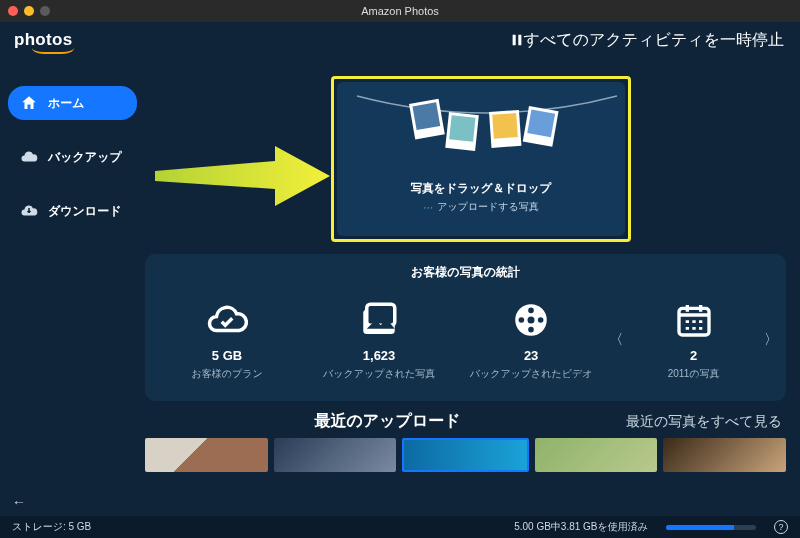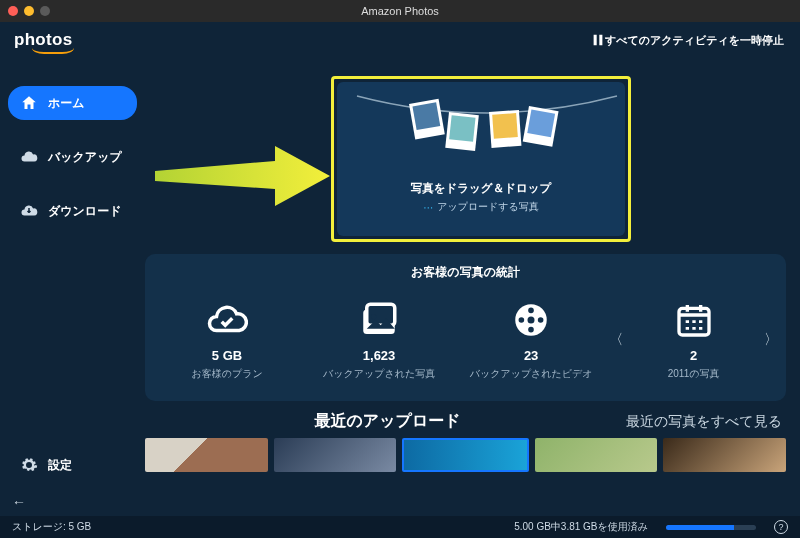--- a/index.html
+++ b/index.html
@@ -9,21 +9,21 @@
 .titlebar { height: 22px; background: #2a2a2a; display: flex; align-items: center; position: relative; }
 .traffic { display: flex; gap: 6px; margin-left: 8px; }
 .traffic span { width: 10px; height: 10px; border-radius: 50%; display: block; }
 .t-red { background: #ff5f57; } .t-yel { background: #febc2e; } .t-grn { background: #5a5a5a; }
 .titlebar .title { position: absolute; left: 0; right: 0; text-align: center; font-size: 11px; color: #ddd; }
 
 
 .header { height: 36px; display: flex; align-items: center; justify-content: space-between; padding: 0 16px 0 14px; background: #0f2438; }
 .logo { font-weight: 700; font-size: 17px; letter-spacing: .3px; position: relative; }
 .logo::after { content: ""; position: absolute; left: 18px; right: -2px; bottom: -4px; height: 6px; border: 2px solid #f59e0b; border-top: none; border-left: none; border-right: none; border-radius: 0 0 12px 12px / 0 0 6px 6px; }
-.pause { display: flex; align-items: center; gap: 0; font-size: 11px; font-weight: 700; cursor: pointer; }
+.pause { display: flex; align-items: center; gap: 0; font-size: 16px; font-weight: 400; cursor: pointer; }
 .pause svg { width: 14px; height: 14px; }
 
 .body { display: flex; height: calc(538px - 22px - 36px - 22px); }
 
 
 .sidebar { width: 145px; background: #0f2438; padding-top: 18px; display: flex; flex-direction: column; }
 .nav-item { display: flex; align-items: flex-end; gap: 10px; padding: 8px 12px; margin: 10px 8px 10px 8px; font-size: 12px; font-weight: 700; border-radius: 16px; cursor: pointer; }
 .nav-item.active { background: #1576ff; }
 .nav-item .ic { width: 18px; height: 18px; display: flex; align-items: center; justify-content: center; }
 .sidebar .spacer { flex: 1; }
@@ -117,28 +117,20 @@
     <div class="nav-item">
       <span class="ic">
           <svg width="18" height="18" viewBox="0 0 24 24" fill="#cfdbe6">
             <path d="M19 18H6a4 4 0 010-8 6 6 0 0111.5-1.5A4 4 0 0119 18z"></path>
             <path d="M12 8v6m0 0l-2-2m2 2l2-2" stroke="#0f2438" stroke-width="2" fill="none"></path>
           </svg>
         </span>
       <span>ダウンロード</span>
     </div>
     <div class="spacer"></div>
-    <div class="nav-item">
-      <span class="ic">
-          <svg width="18" height="18" viewBox="0 0 24 24" fill="#cfdbe6">
-            <path d="M12 8a4 4 0 100 8 4 4 0 000-8zm9 4l2 1-1 3-2-.5a8 8 0 01-1.5 1.5l.5 2-3 1-1-2a8 8 0 01-2 0l-1 2-3-1 .5-2A8 8 0 016 16.5L4 17l-1-3 2-1a8 8 0 010-2l-2-1 1-3 2 .5A8 8 0 017.5 6L7 4l3-1 1 2a8 8 0 012 0l1-2 3 1-.5 2A8 8 0 0118 7.5l2-.5 1 3-2 1a8 8 0 010 2z"></path>
-          </svg>
-        </span>
-      <span>設定</span>
-    </div>
     <div class="collapse">←</div>
   </div>
 
   <div class="main">
     <svg class="arrow" width="175" height="60">
       <defs>
           <linearGradient id="ag" x1="0" x2="1">
             <stop offset="0" stop-color="#b3d334"></stop>
             <stop offset="1" stop-color="#f3ef3b"></stop>
           </linearGradient>

